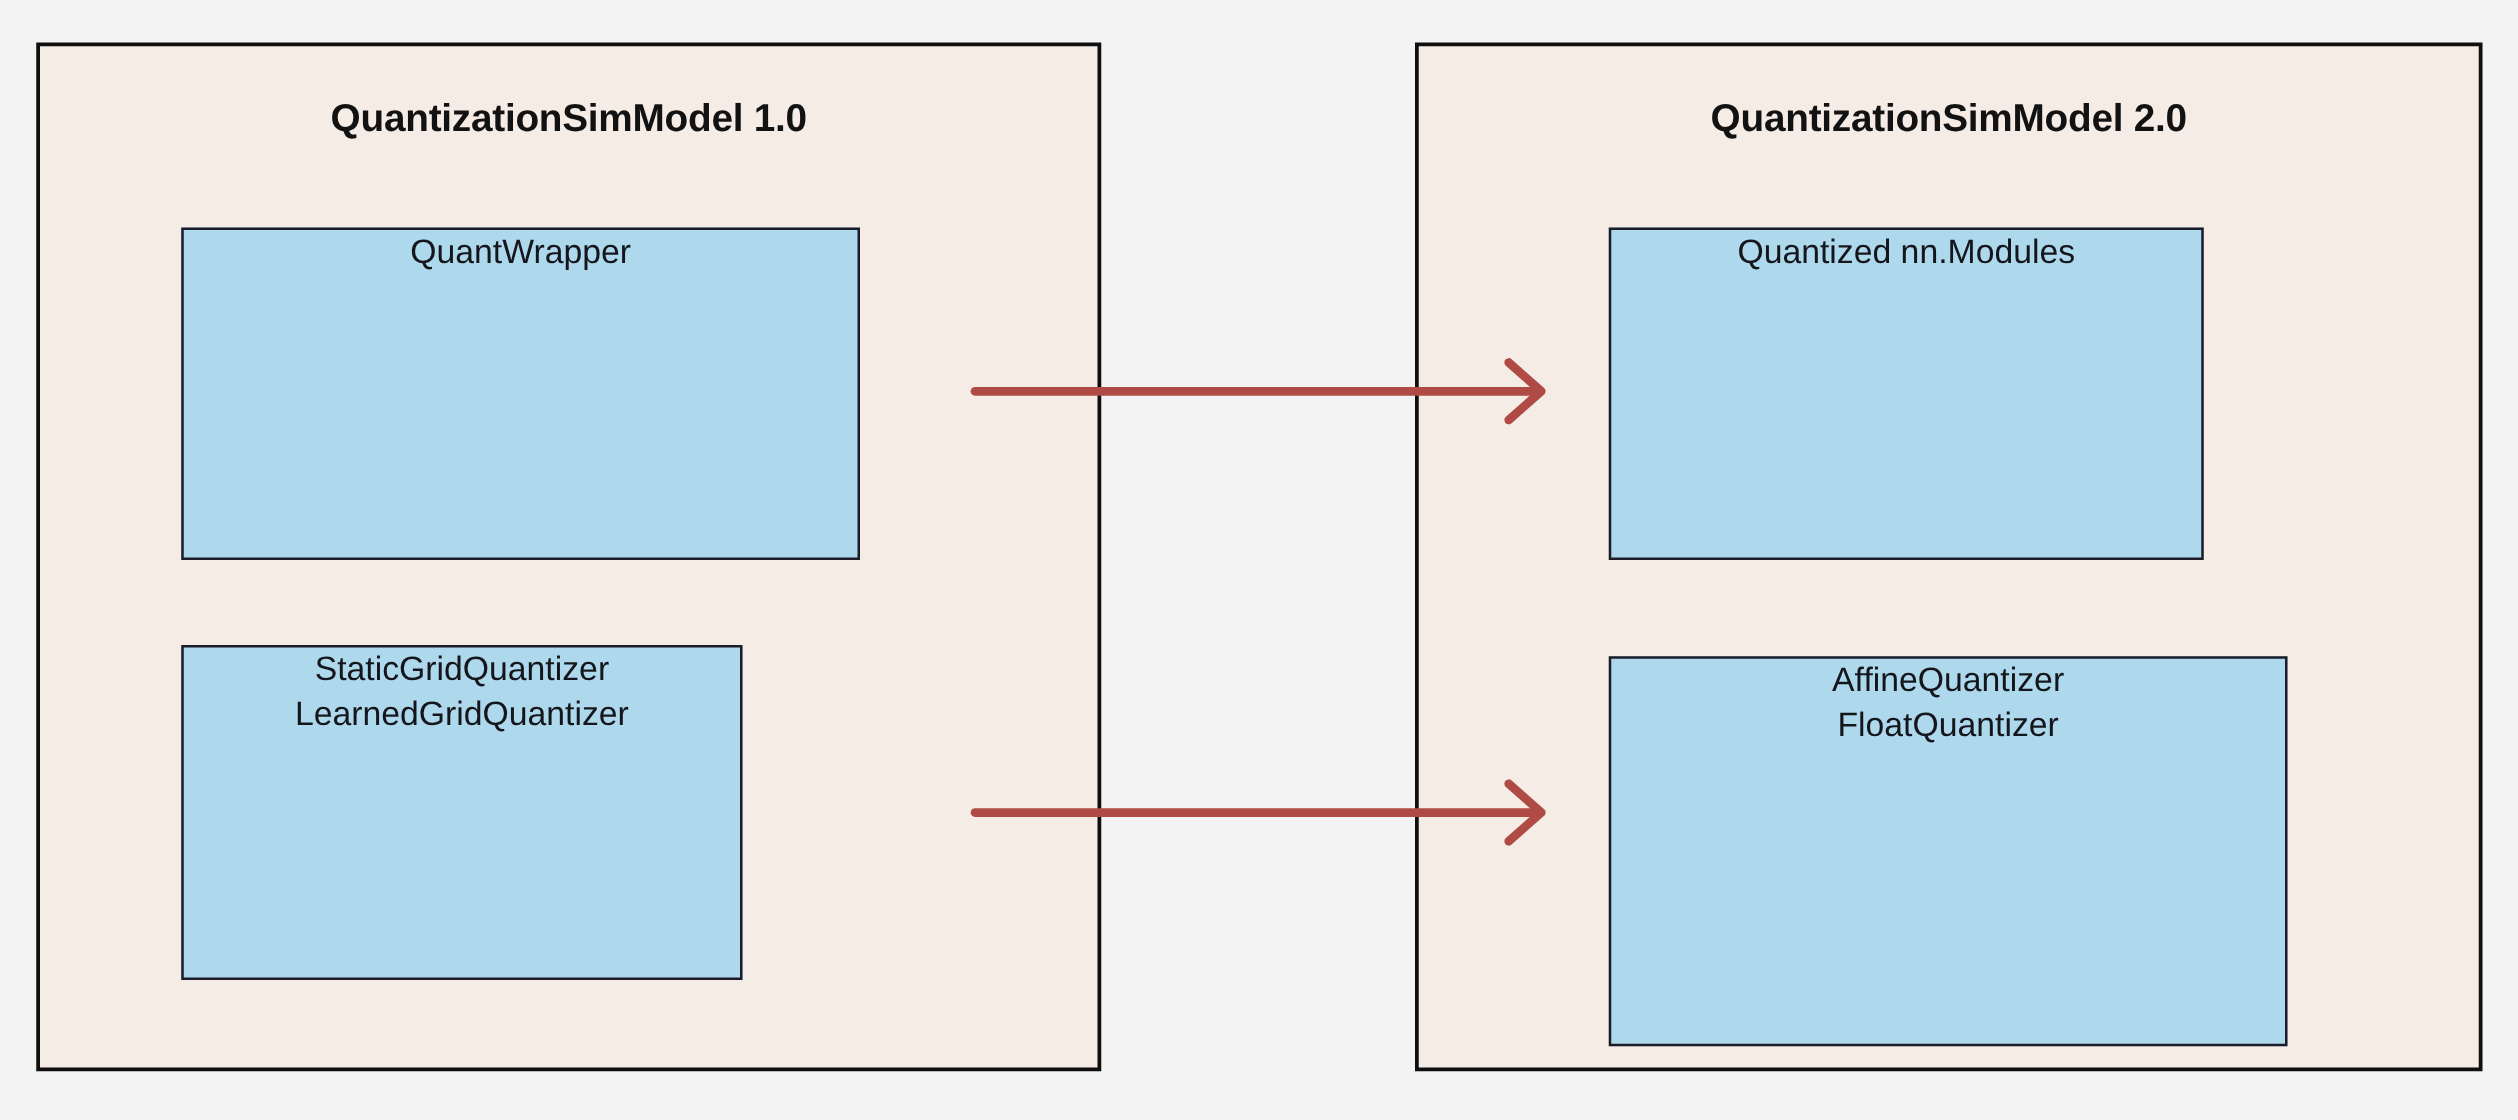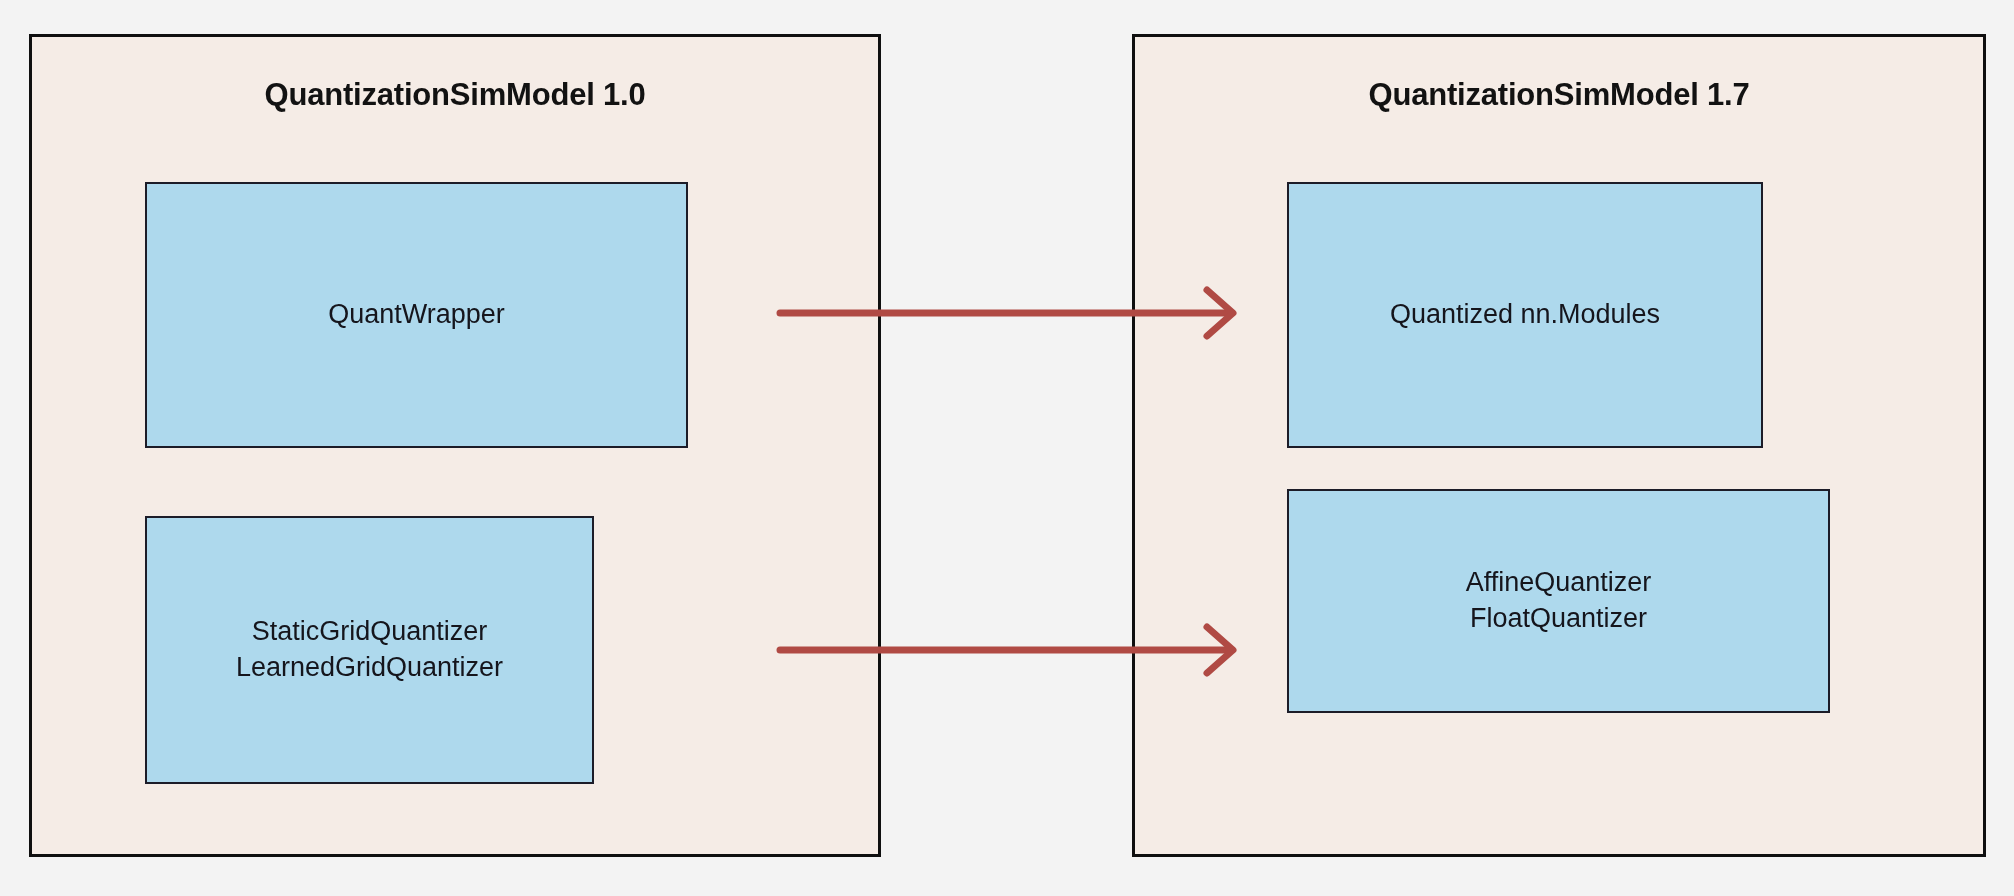--- a/index.html
+++ b/index.html
@@ -43,36 +43,36 @@
     white-space: nowrap;
   }
 
   
   .node {
     position: absolute;
     box-sizing: border-box;
     background: #aed9ed;
     border: 2px solid #1c1c28;
     display: flex;
-    align-items: center;
+    align-items: flex-start;
     justify-content: center;
     text-align: center;
   }
   .node-label {
     font-size: 27px;
     line-height: 1.32;
     color: #15151c;
     white-space: pre-line;
   }
 
   
   #node-quantwrapper      { left: 113px; top: 145px; width: 543px; height: 266px; }
   #node-gridquantizers    { left: 113px; top: 479px; width: 449px; height: 268px; }
   #node-quantized-modules { left: 152px; top: 145px; width: 476px; height: 266px; }
-  #node-new-quantizers    { left: 152px; top: 452px; width: 543px; height: 224px; }
+  #node-new-quantizers    { left: 152px; top: 488px; width: 543px; height: 312px; }
 
   
   .arrow {
     position: absolute;
     left: 778px;
     width: 465px;
     height: 60px;
     overflow: visible;
     pointer-events: none;
   }
@@ -92,21 +92,21 @@
       <span class="node-label">QuantWrapper</span>
     </div>
 
     <div class="node" id="node-gridquantizers">
       <span class="node-label">StaticGridQuantizer
 LearnedGridQuantizer</span>
     </div>
   </div>
 
   <div class="panel" id="panel-right">
-    <div class="panel-title">QuantizationSimModel 1.7</div>
+    <div class="panel-title">QuantizationSimModel 2.0</div>
 
     <div class="node" id="node-quantized-modules">
       <span class="node-label">Quantized nn.Modules</span>
     </div>
 
     <div class="node" id="node-new-quantizers">
       <span class="node-label">AffineQuantizer
 FloatQuantizer</span>
     </div>
   </div>

